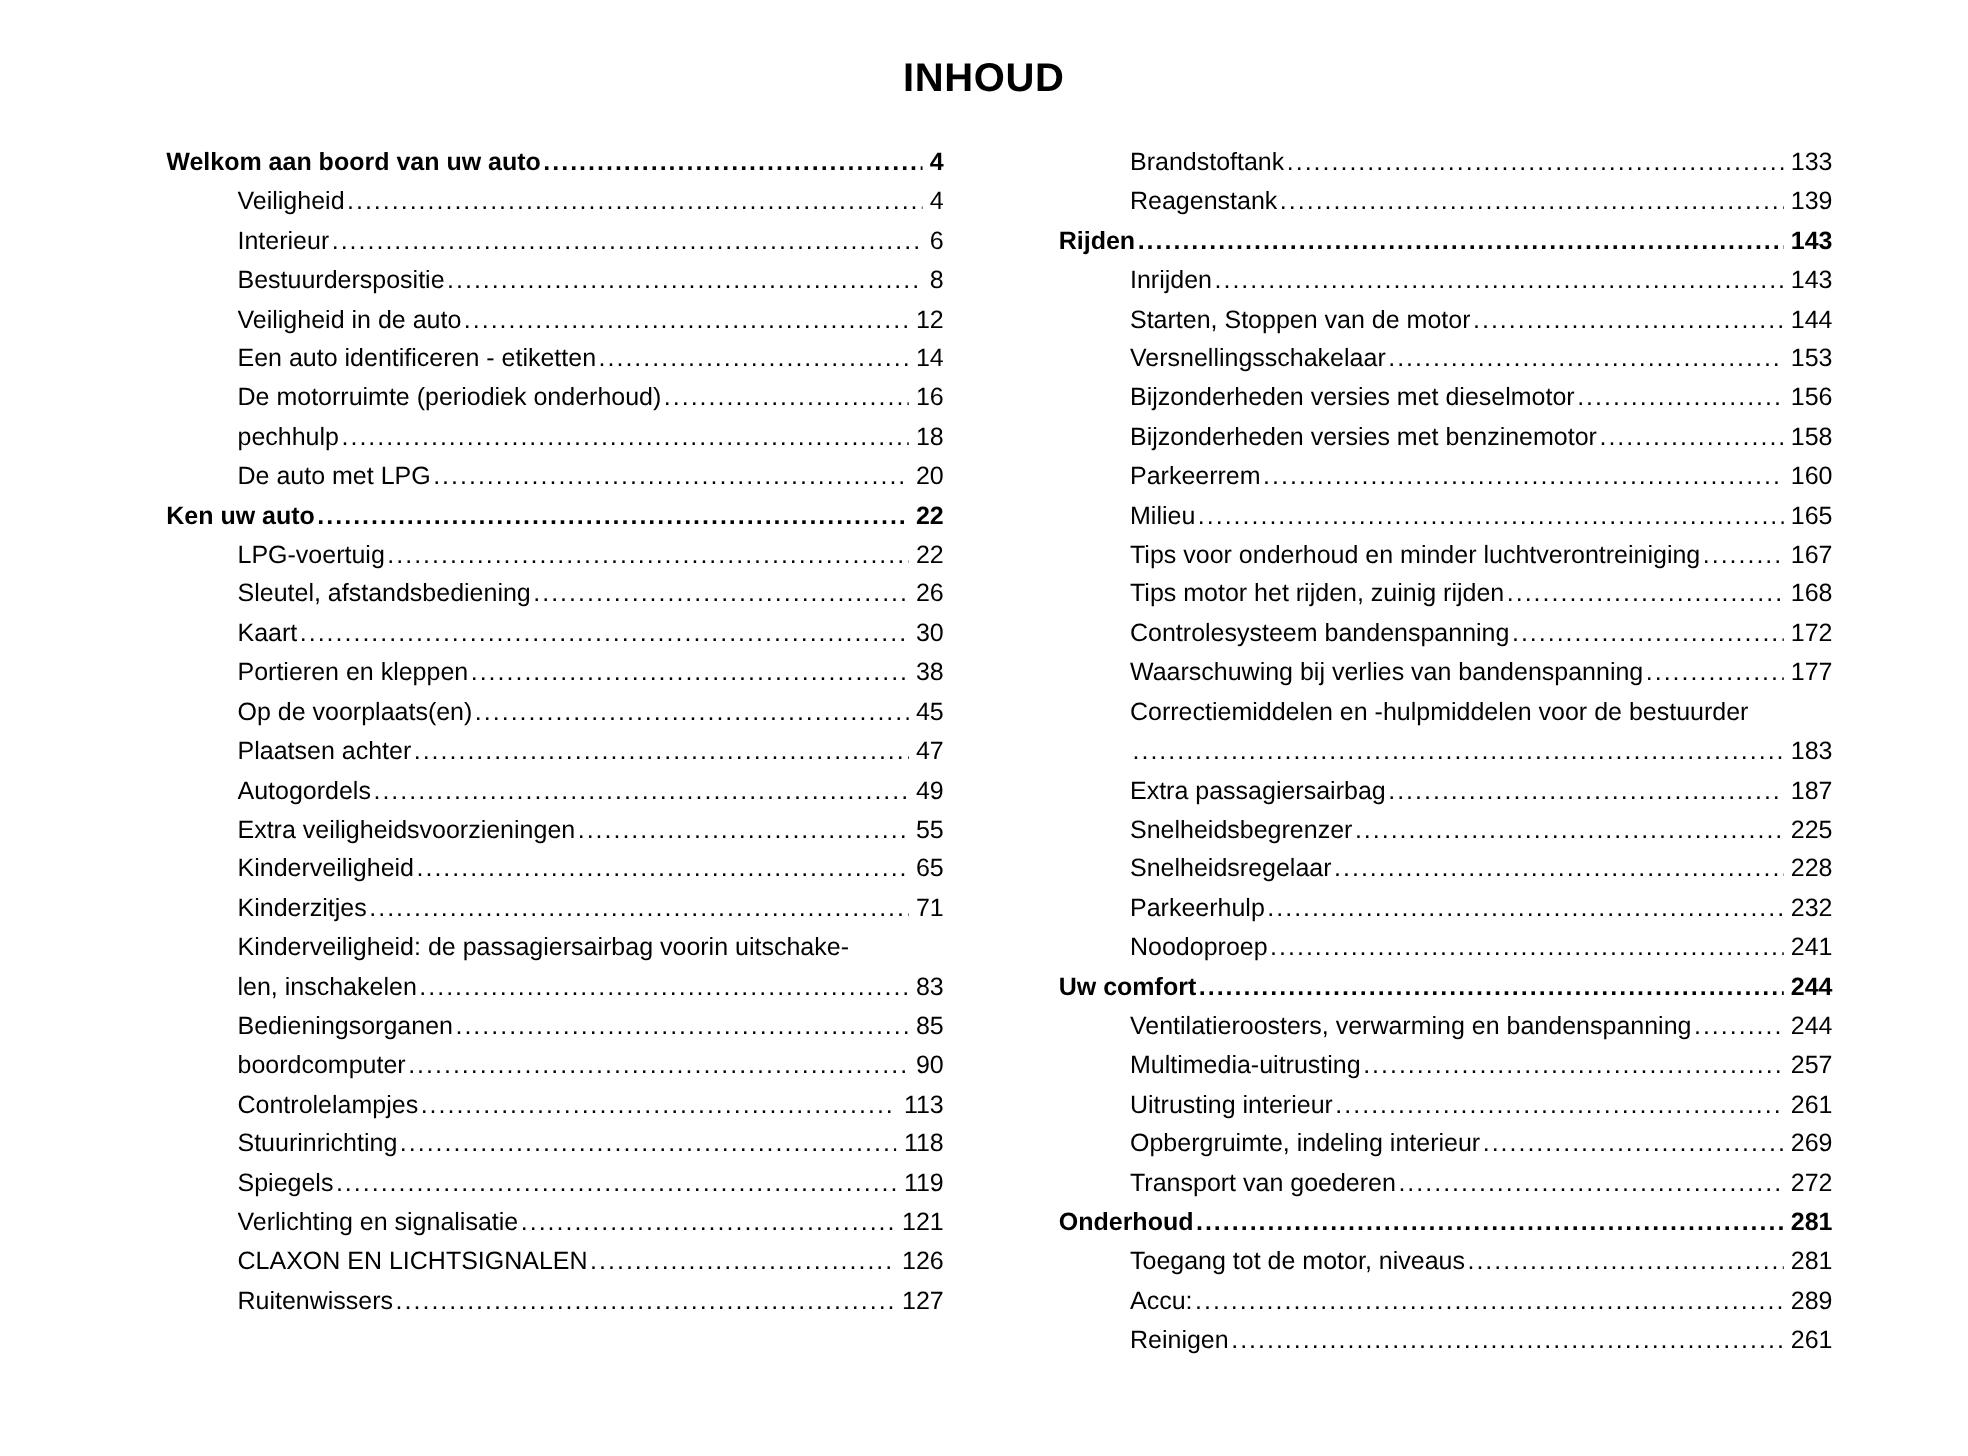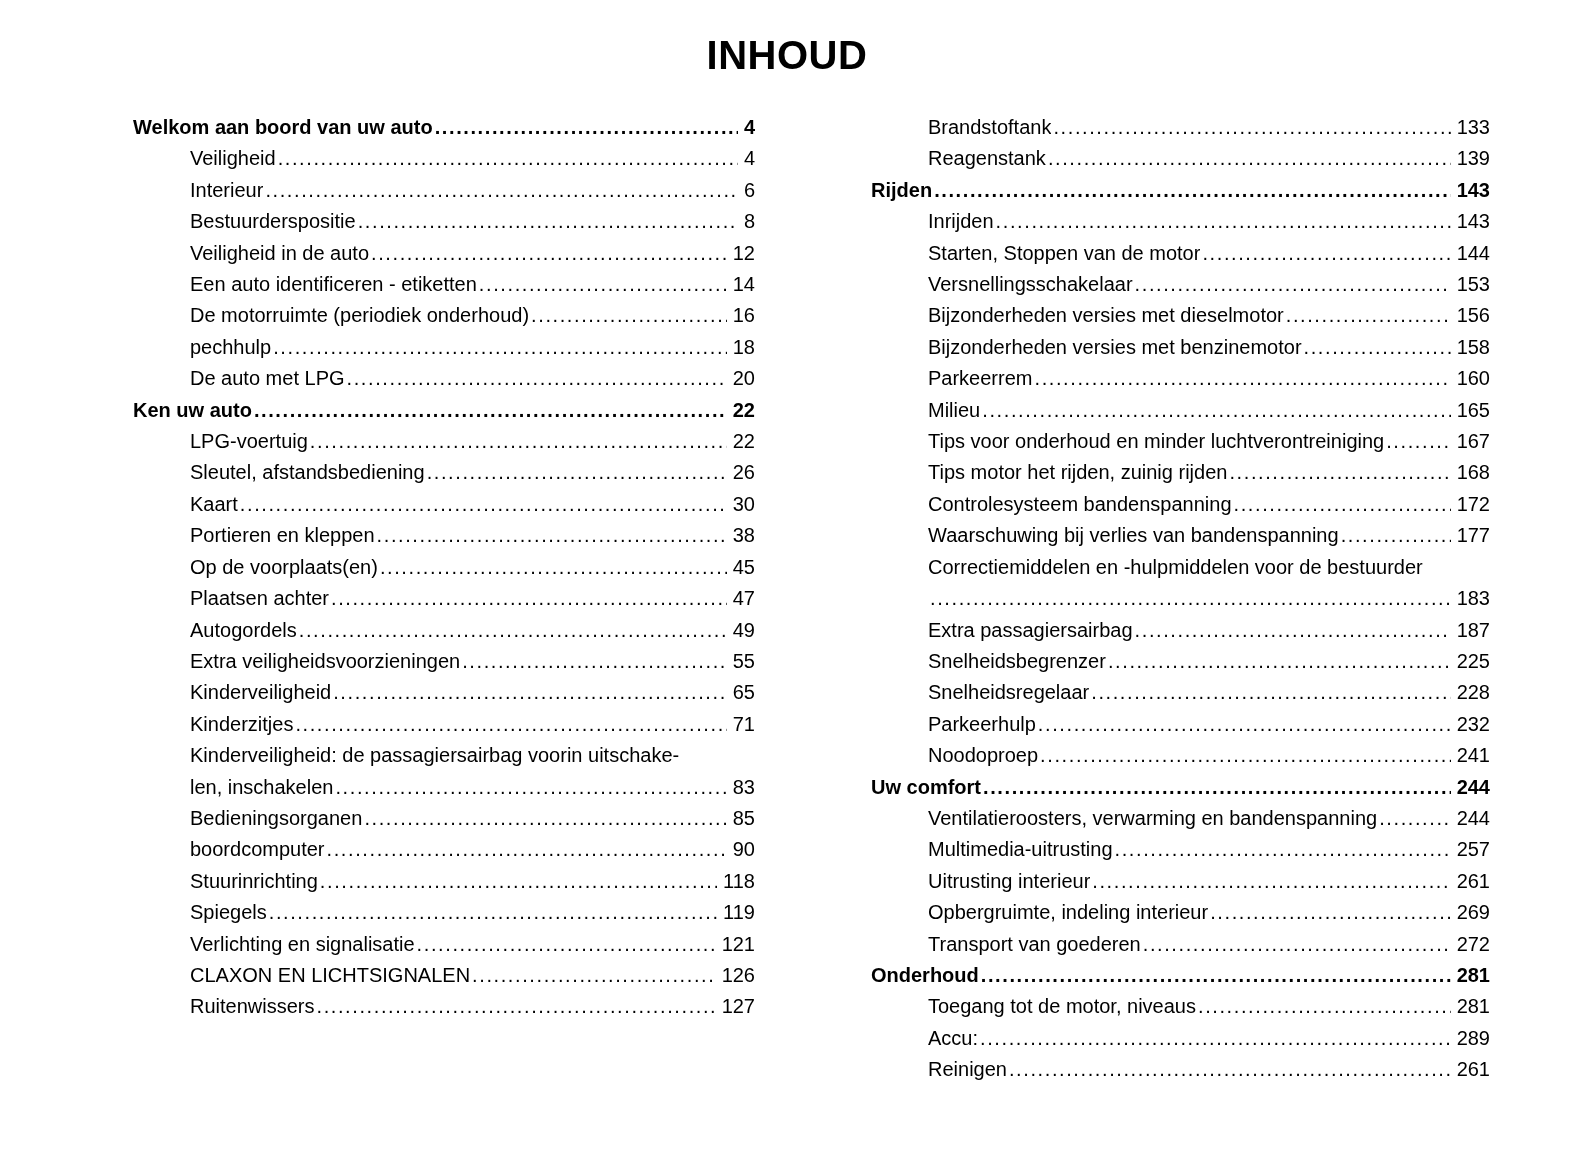--- a/index.html
+++ b/index.html
@@ -11,31 +11,31 @@
   }
   body {
     width: 1574px;
     height: 1165px;
     overflow: hidden;
     position: relative;
   }
   .doc-title {
     text-align: center;
     font-weight: bold;
-    font-size: 40px;
+    font-size: 32px;
     letter-spacing: 0.5px;
-    padding-top: 33px;
+    padding-top: 44px;
     margin: 0 0 34px 0;
   }
   .toc-wrap {
     display: flex;
     padding-left: 133px;
     padding-right: 84px;
     box-sizing: border-box;
-    gap: 116px;
+    gap: 92px;
   }
   .toc-col {
     font-size: 20px;
     line-height: 31.4px;
   }
   .toc-col.left  { width: 622px; }
   .toc-col.right { width: 619px; }
   .row {
     display: flex;
     align-items: baseline;
@@ -181,20 +181,25 @@
         <span class="label">Bedieningsorganen</span>
         <span class="dots"></span>
         <span class="page">85</span>
       </div>
       <div class="row sub">
         <span class="label">boordcomputer</span>
         <span class="dots"></span>
         <span class="page">90</span>
       </div>
       <div class="row sub">
+        <span class="label">Controlelampjes</span>
+        <span class="dots"></span>
+        <span class="page">113</span>
+      </div>
+      <div class="row sub">
         <span class="label">Stuurinrichting</span>
         <span class="dots"></span>
         <span class="page">118</span>
       </div>
       <div class="row sub">
         <span class="label">Spiegels</span>
         <span class="dots"></span>
         <span class="page">119</span>
       </div>
       <div class="row sub">

